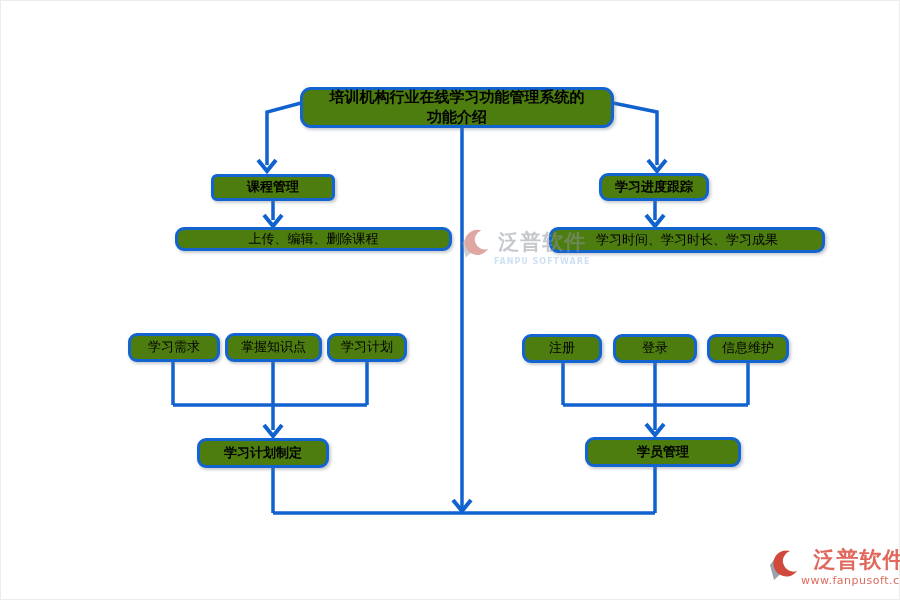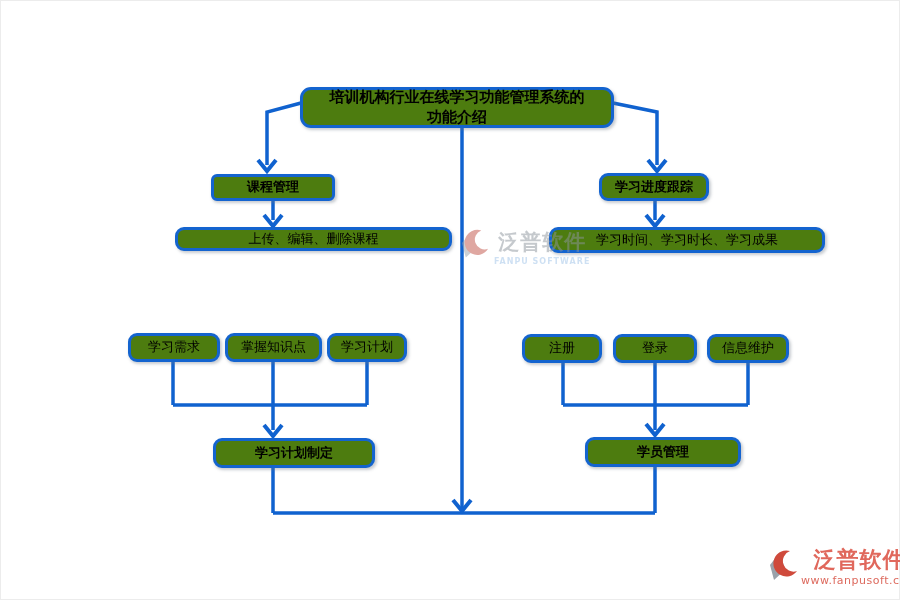--- a/index.html
+++ b/index.html
@@ -16,21 +16,21 @@
   #box-course{left:211px;top:174px;width:124px;height:27px;border-radius:6px;}
   #box-course-detail{left:135px;top:227px;width:277px;height:24px;margin-left:40px;}
   #box-progress{left:599px;top:173px;width:110px;height:28px;}
   #box-progress-detail{left:517px;top:227px;width:276px;height:26px;margin-left:32px;}
   #box-need{left:128px;top:333px;width:92px;height:29px;}
   #box-knowledge{left:225px;top:333px;width:97px;height:29px;}
   #box-plan{left:327px;top:333px;width:80px;height:29px;}
   #box-register{left:522px;top:334px;width:80px;height:29px;}
   #box-login{left:613px;top:334px;width:84px;height:29px;}
   #box-info{left:707px;top:334px;width:82px;height:29px;}
-  #box-plan-making{left:213px;top:438px;width:162px;height:30px;}
+  #box-plan-making{left:197px;top:438px;width:132px;height:30px;}
   #box-student{left:578px;top:437px;width:156px;height:30px;margin-left:7px;}
 
   #watermark{position:absolute;left:460px;top:228px;z-index:4;display:flex;align-items:flex-start;
              gap:5px;opacity:.5;pointer-events:none;}
   #watermark .wm-text{display:flex;flex-direction:column;align-items:center;}
   #watermark .wm-brand{font-size:21px;font-weight:bold;color:#8d959d;letter-spacing:1px;}
   #watermark .wm-en{font-size:8px;color:#9fc3e8;letter-spacing:1px;margin-top:1px;font-weight:bold;}
 
   #footer-logo{position:absolute;left:768px;top:549px;z-index:3;display:flex;align-items:flex-start;gap:3px;}
   #footer-logo .fl-text{display:flex;flex-direction:column;align-items:center;}

